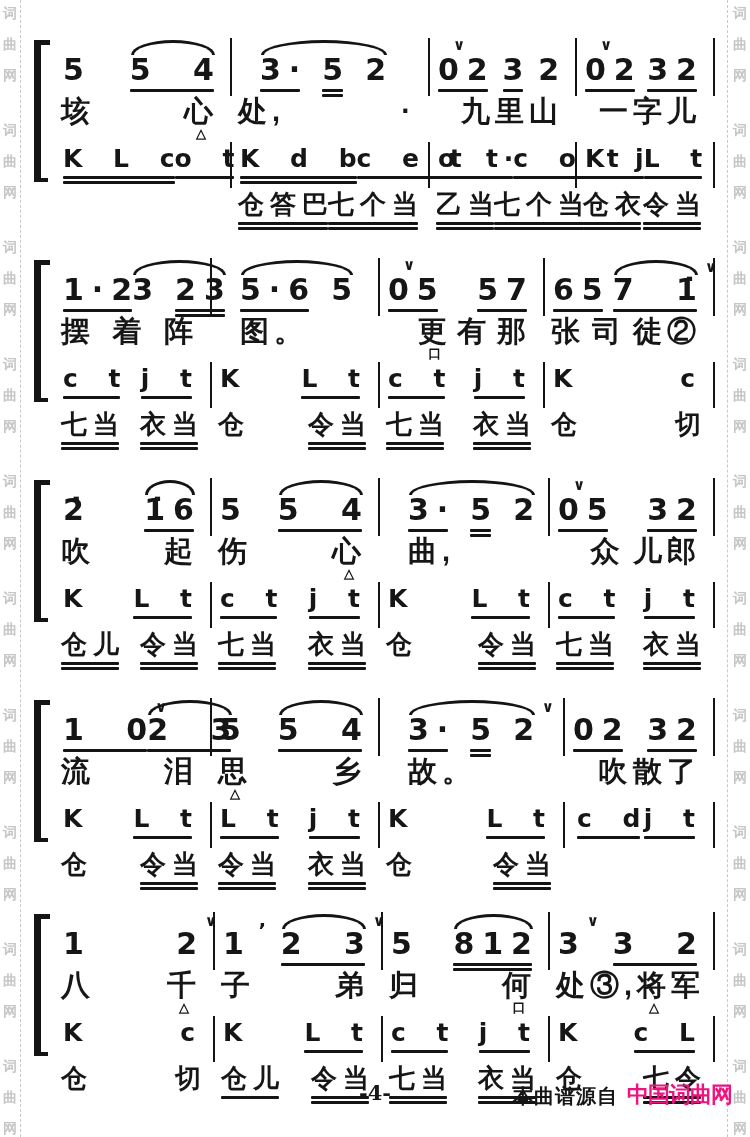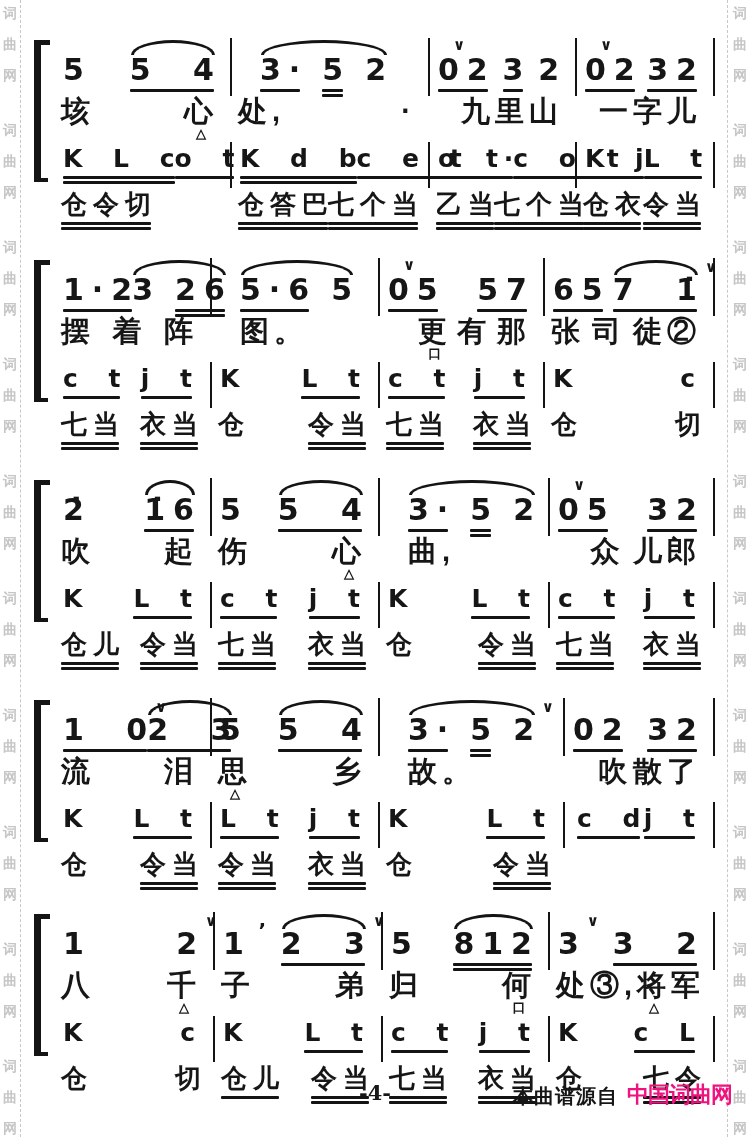--- a/index.html
+++ b/index.html
@@ -271,27 +271,20 @@
           <span class="blk">
             <span class="bcol">
               <span class="txt">L t</span>
               <span class="uline"></span>
             </span>
           </span>
         </div>
       </div>
       <div class="row row-syl">
         <div class="m" style="width: 177px; flex: 0 0 177px;">
-          <span class="blk">
-            <span class="bcol">
-              <span class="txt">仓令切</span>
-              <span class="uline"></span>
-              <span class="uline"></span>
-            </span>
-          </span>
         </div>
         <div class="m" style="width: 198px; flex: 0 0 198px;">
           <span class="blk">
             <span class="bcol">
               <span class="txt">仓答巴</span>
               <span class="uline"></span>
               <span class="uline"></span>
             </span>
           </span>
           <span class="blk">
@@ -348,21 +341,21 @@
           </span>
           <span class="tieg">
             <span class="arc"></span>
             <span class="blk">
               <span class="bcol">
                 <span class="txt">3</span>
               </span>
             </span>
             <span class="blk">
               <span class="bcol">
-                <span class="txt">26</span>
+                <span class="txt">23</span>
                 <span class="uline"></span>
                 <span class="uline"></span>
               </span>
             </span>
           </span>
         </div>
         <div class="m single" style="width: 168px; flex: 0 0 168px;">
           <span class="tieg">
             <span class="arc"></span>
             <span class="blk">

